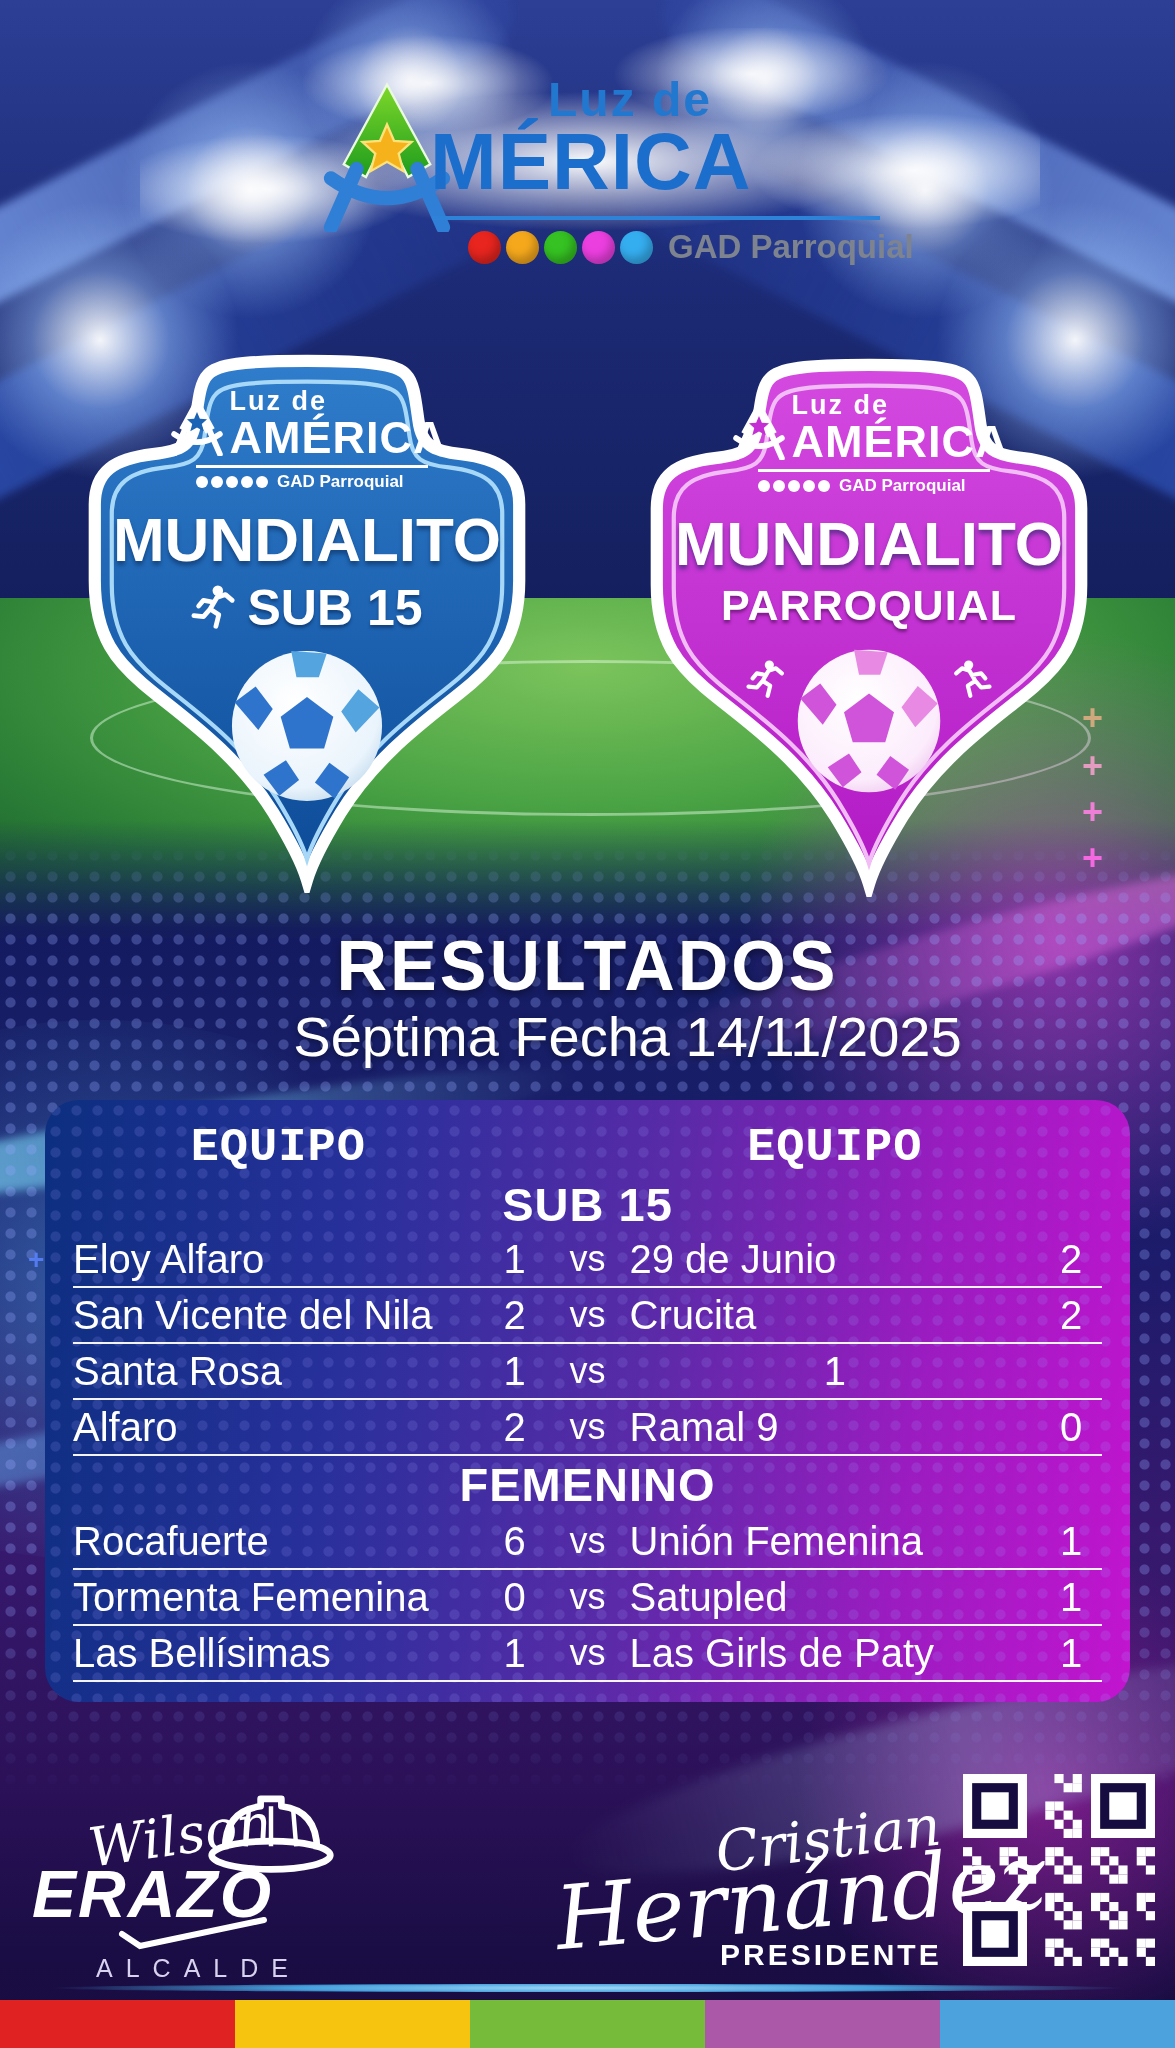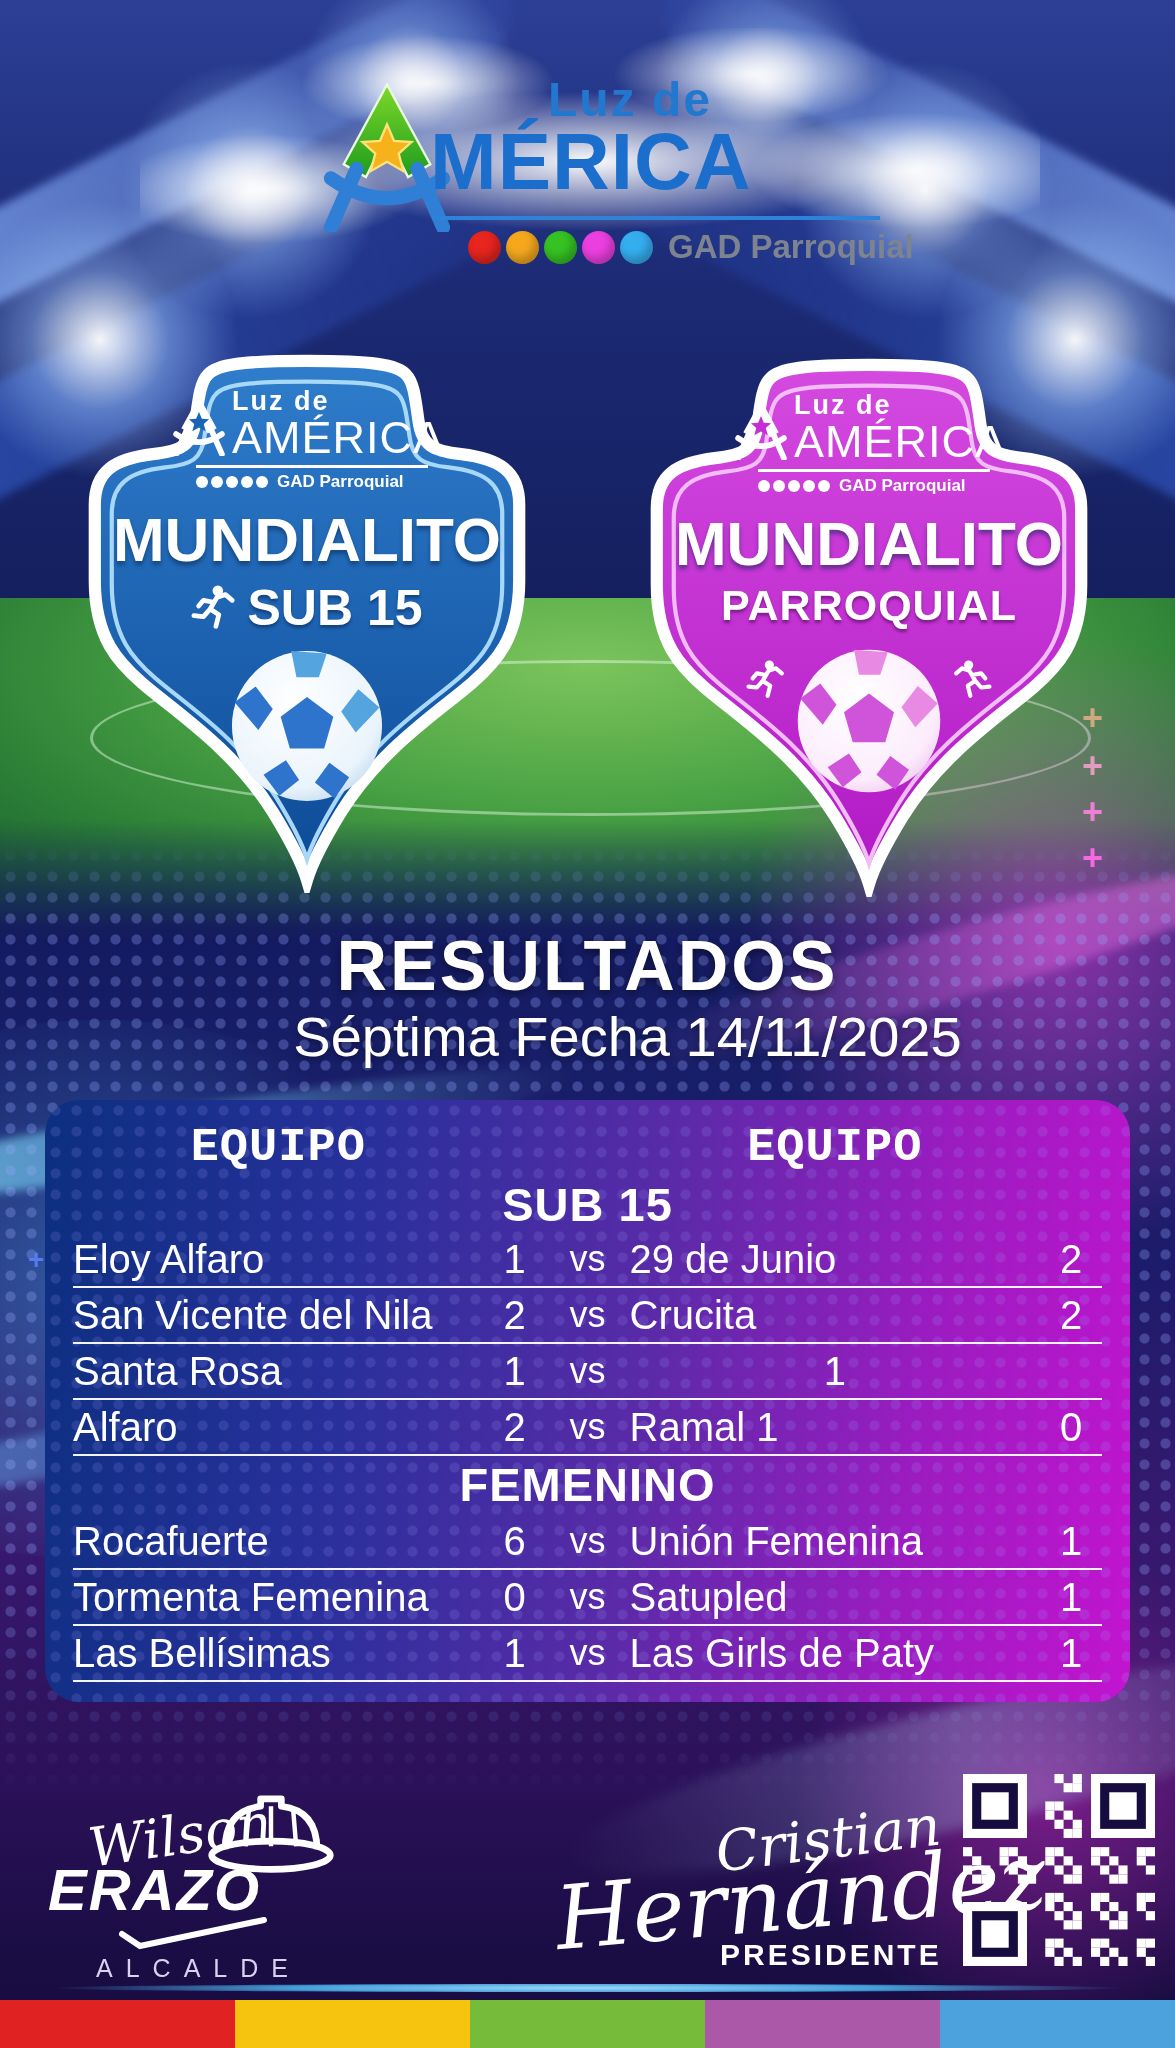--- a/index.html
+++ b/index.html
@@ -47,21 +47,21 @@
   .dot{width:33px;height:33px;border-radius:50%;box-shadow:inset -4px -6px 8px rgba(0,0,0,.25);}
   .gad{font-size:33px;font-weight:bold;color:#7d838f;margin-left:10px;}
 
   
   .shield{width:458px;height:545px;}
   .shield svg.badge{position:absolute;left:0;top:0;width:458px;height:545px;}
   .shield .content{position:absolute;left:0;top:0;width:458px;height:545px;text-align:center;color:#fff;}
   .mini{display:flex;align-items:flex-start;justify-content:center;margin-top:40px;}
   .mini .txt{text-align:left;line-height:1;}
   .mini-luzde{font-size:27px;font-weight:bold;letter-spacing:2px;}
-  .mini-merica{font-size:45px;font-weight:400;letter-spacing:1px;}
+  .mini-merica{font-size:45px;font-weight:700;letter-spacing:1px;}
   .mini-under{width:232px;height:3px;background:#fff;margin:5px auto 4px 118px;}
   .mini-gadrow{display:flex;align-items:center;gap:3px;margin-left:118px;}
   .mini-dot{width:12px;height:12px;border-radius:50%;background:#fff;}
   .mini-gad{font-size:17px;font-weight:bold;margin-left:6px;}
   .btitle{margin-top:12px;font-size:62px;font-weight:800;letter-spacing:0;
           text-shadow:0 4px 4px rgba(8,35,80,.5);}
   .bsubrow{display:flex;align-items:center;justify-content:center;gap:10px;margin-top:4px;}
   .bsub{font-size:50px;font-weight:800;text-shadow:0 3px 3px rgba(8,35,80,.5);}
   .bsub2{font-size:43px;font-weight:800;letter-spacing:1px;margin-top:2px;
          text-shadow:0 3px 3px rgba(60,8,70,.5);}
@@ -84,21 +84,21 @@
   .row{display:grid;grid-template-columns:1fr 62px 84px 1fr 62px;align-items:center;height:54px;
        border-bottom:2.5px solid rgba(255,255,255,.95);font-size:40px;}
   .row .team{text-align:left;white-space:nowrap;}
   .row .score{text-align:center;}
   .row .vs{text-align:center;font-size:36px;}
 
   
   .script{font-family:"DejaVu Serif",serif;font-style:italic;color:#fff;}
   .f-left{left:28px;top:1798px;width:330px;height:200px;color:#fff;}
   .wilson{left:60px;top:6px;font-size:54px;transform:rotate(-8deg);}
-  .erazo{left:20px;top:58px;font-size:58px;font-weight:800;font-style:italic;letter-spacing:2px;color:#fff;}
+  .erazo{left:4px;top:58px;font-size:66px;font-weight:800;font-style:italic;letter-spacing:2px;color:#fff;}
   .alcalde{left:68px;top:156px;font-size:25px;letter-spacing:13px;color:#d9d2ee;}
   .f-right{left:555px;top:1806px;width:410px;height:180px;color:#fff;}
   .cristian{left:160px;top:0px;font-size:56px;transform:rotate(-7deg);}
   .hernandez{left:0px;top:40px;font-size:88px;transform:rotate(-5deg);}
   .presidente{left:165px;top:132px;font-size:30px;font-weight:800;letter-spacing:3px;color:#fff;}
 
   .flareline{left:50px;top:1984px;width:1075px;height:8px;
      background:radial-gradient(ellipse 50% 100% at 50% 50%, #9fd8f8 0%, #45a0dc 55%, rgba(69,160,220,0) 100%);
      border-radius:50%;}
   .stripes{left:0;bottom:0;width:1175px;height:48px;display:flex;}
@@ -328,21 +328,21 @@
     <div class="row">
       <div class="team">Santa Rosa</div>
       <div class="score">1</div>
       <div class="vs">vs</div>
       <div class="score">1</div>
     </div>
     <div class="row">
       <div class="team">Alfaro</div>
       <div class="score">2</div>
       <div class="vs">vs</div>
-      <div class="team">Ramal 1</div>
+      <div class="team">Ramal 9</div>
       <div class="score">0</div>
     </div>
 
     <div class="section" style="height:58px;line-height:58px;">FEMENINO</div>
 
     <div class="row">
       <div class="team">Rocafuerte</div>
       <div class="score">6</div>
       <div class="vs">vs</div>
       <div class="team">Unión Femenina</div>

